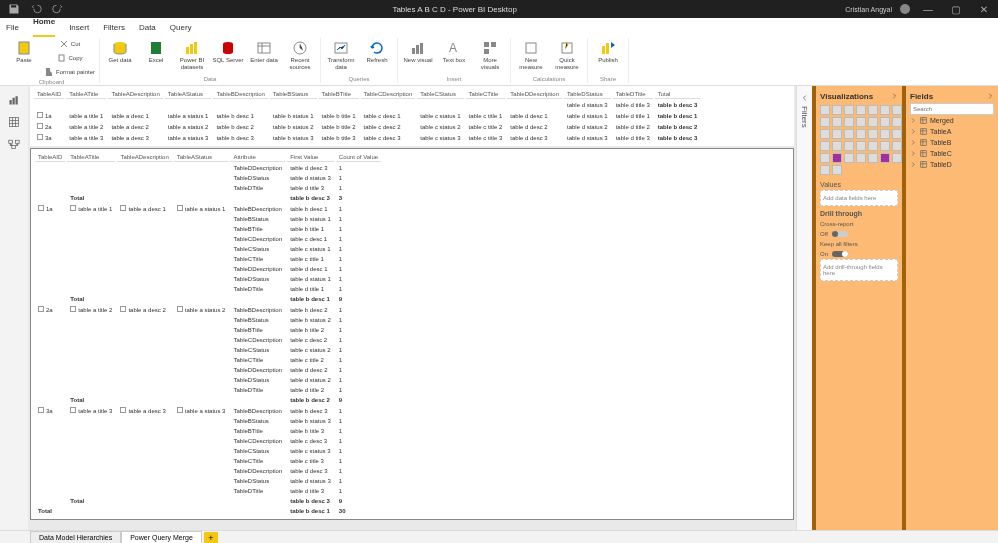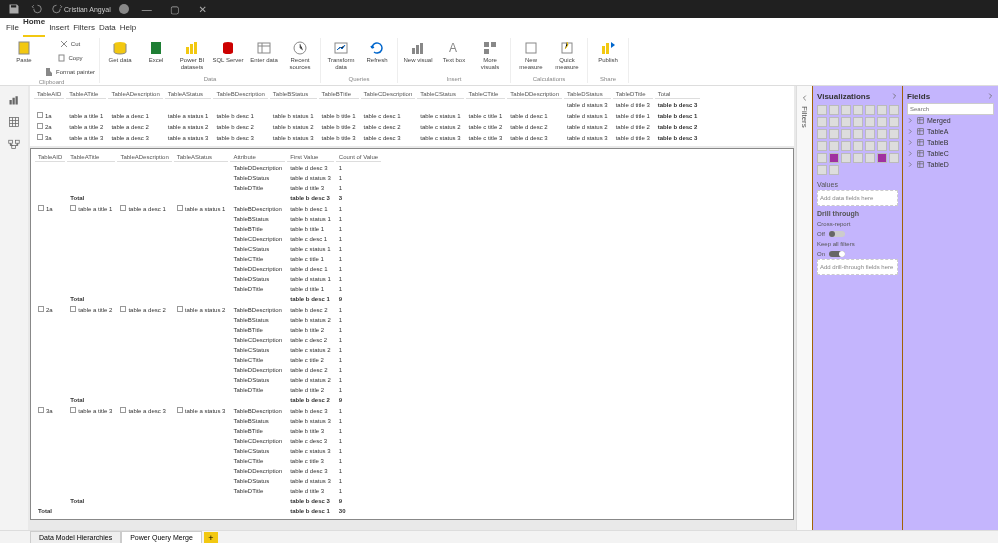--- a/index.html
+++ b/index.html
@@ -6,21 +6,21 @@
 body { background:#f3f3f3; width:998px; height:543px; overflow:hidden; position:relative; font-size:7px; }
 
 .titlebar { height:18px; background:#202020; color:#ccc; display:flex; align-items:center; }
 .tb-left { display:flex; gap:10px; padding-left:8px; }
 .tb-ico { width:12px; height:12px; fill:#aaa; cursor:pointer; }
 .tb-center { flex:1; text-align:center; font-size:8px; color:#ddd; }
 .tb-right { display:flex; align-items:center; gap:8px; padding-right:4px; }
 .avatar { width:10px; height:10px; border-radius:50%; background:#888; }
 .win-btn { width:20px; height:18px; display:flex; align-items:center; justify-content:center; color:#aaa; font-size:10px; }
 
-.menubar { height:18px; background:#fff; display:flex; align-items:center; padding-left:6px; gap:4px; font-size:8px; color:#333; }
+.menubar { height:18px; background:#fff; display:flex; align-items:center; padding-left:6px; gap:14px; font-size:8px; color:#333; }
 .menubar span.active { border-bottom:2px solid #f2c811; padding-bottom:9px; font-weight:600; }
 
 .ribbon { height:50px; background:#fff; border-bottom:1px solid #ddd; display:flex; padding:2px 4px; }
 .r-group { display:flex; flex-direction:column; align-items:center; border-right:1px solid #eee; padding:0 4px; }
 .r-items { display:flex; gap:4px; flex:1; align-items:flex-start; }
 .r-label { font-size:6px; color:#888; padding-bottom:1px; }
 .r-btn { display:flex; flex-direction:column; align-items:center; justify-content:center; width:32px; font-size:6px; color:#444; text-align:center; line-height:1.1; padding-top:2px; }
 .r-btn svg { width:16px; height:16px; margin-bottom:1px; }
 .r-sm { width:auto; flex-direction:row; font-size:6px; gap:2px; padding:1px 0; }
 .r-sm svg { width:10px; height:10px; }
@@ -35,21 +35,21 @@
 .matrix .hdr td { border-bottom:1px solid #ddd; color:#555; }
 .bold { font-weight:700; }
 .num { text-align:right; padding-right:8px; }
 .chk { display:inline-block; width:6px; height:6px; border:0.5px solid #999; margin-right:2px; }
 .mat1-wrap { background:#fff; padding:2px; margin-bottom:2px; }
 .mat2-wrap { background:#fff; padding:2px; border:1px solid #888; }
 
 .filters-tab { width:16px; background:#f8f8f8; border-left:1px solid #ddd; display:flex; flex-direction:column; align-items:center; padding-top:8px; }
 .filters-tab .vt { writing-mode:vertical-rl; font-size:8px; color:#555; margin-top:4px; }
 
-.panel { width:90px; background:#c4b5fd; border-left:1px solid #a16207; padding:4px; overflow:hidden; }
+.panel { width:90px; background:#fdba74; border-left:4px solid #a16207; padding:4px; overflow:hidden; }
 .panel h3 { font-size:8px; font-weight:600; color:#333; display:flex; justify-content:space-between; padding:2px 0; }
 .viz-grid { display:grid; grid-template-columns:repeat(7,10px); gap:2px; padding:2px 0; }
 .viz-ico { width:10px; height:10px; background:#ddd; border:0.5px solid #bbb; }
 .viz-ico.py { background:#a030a0; }
 .p-sub { font-size:7px; color:#555; padding:4px 0 2px; }
 .drop { background:#fff; border:1px dashed #ccc; padding:4px 2px; font-size:6px; color:#888; }
 .toggle { display:flex; align-items:center; gap:4px; font-size:6px; color:#555; padding:2px 0; }
 .tog-track { width:16px; height:6px; background:#ccc; border-radius:3px; position:relative; }
 .tog-knob { width:6px; height:6px; background:#666; border-radius:50%; position:absolute; }
 
@@ -73,36 +73,37 @@
     <svg class="tb-ico" viewBox="0 0 16 16">
         <path fill="#aaa" d="M2 2h10l2 2v10H2z M4 3v3h7V3z"></path>
       </svg>
     <svg class="tb-ico" viewBox="0 0 16 16">
         <path fill="none" stroke="#aaa" d="M10 3a5 5 0 1 1-5 5M5 3l-2 2 2 2"></path>
       </svg>
     <svg class="tb-ico" viewBox="0 0 16 16">
         <path fill="none" stroke="#aaa" d="M6 3a5 5 0 1 0 5 5M11 3l2 2-2 2"></path>
       </svg>
   </div>
+  <div class="tb-center">Tables A B C D - Power BI Desktop</div>
   <div class="tb-right">
     <span>Cristian Angyal</span>
     <span class="avatar"></span>
     <div class="win-btn">—</div>
     <div class="win-btn">▢</div>
     <div class="win-btn">✕</div>
   </div>
 </div>
 
 <div class="menubar">
   <span>File</span>
   <span class="active">Home</span>
   <span>Insert</span>
   <span>Filters</span>
   <span>Data</span>
-  <span>Help</span>
+  <span>Query</span>
 </div>
 
 <div class="ribbon">
   <div class="r-group">
     <div class="r-items">
       <div class="r-btn">
           <svg viewBox="0 0 16 16">
             <rect x="3" y="2" width="10" height="12" fill="#f2c811" stroke="#888"></rect>
           </svg>
           <span>Paste</span>

